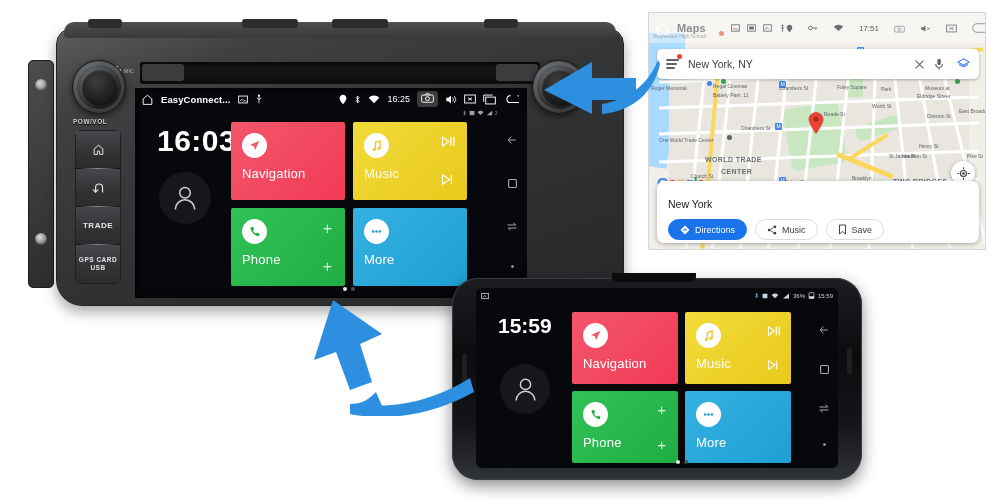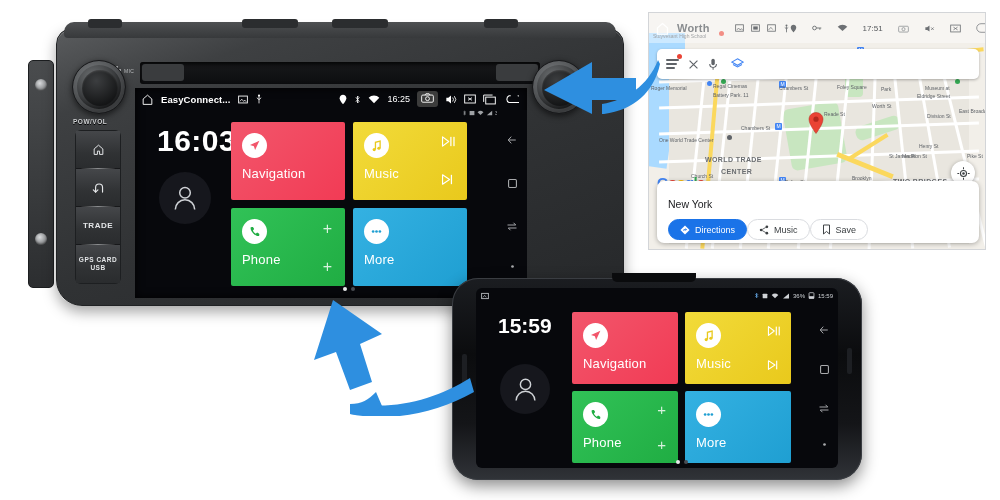--- a/index.html
+++ b/index.html
@@ -192,21 +192,21 @@
     position:absolute; right:10px; bottom:64px; width:24px;height:24px;border-radius:50%;
     background:#fff; box-shadow:0 1px 4px rgba(0,0,0,.35);
     display:flex; align-items:center; justify-content:center;
   }
   .place-card {
     position:absolute; left:8px; bottom:6px; width:322px; height:62px;
     background:#fff; border-radius:7px; box-shadow:0 1px 5px rgba(0,0,0,.3);
     padding:8px 11px;
   }
   .place-title { font-size:10.5px; color:#202124;margin-top:9px; }
-  .card-actions { display:flex; gap:0; margin-top:9px; }
+  .card-actions { display:flex; gap:8px; margin-top:9px; }
   .pill {
     display:flex; align-items:center; gap:5px; height:21px; padding:0 11px;
     border-radius:11px; border:1px solid #dadce0; font-size:9px; color:#3c4043; background:#fff;
   }
   .pill.primary { background:#1a73e8; color:#fff; border-color:#1a73e8; }
 
   
   #phone {
     position:absolute; left:452px; top:278px; width:410px; height:202px;
   }
@@ -575,21 +575,21 @@
           <path d="M9 0.5 V3 M9 15 V17.5 M0.5 9 H3 M15 9 H17.5" stroke="#3c4043" stroke-width="1.4"></path>
         </svg>
       </div>
     </div>
 
     <div class="maps-overlay-sb">
       <div class="mo-left">
         <svg width="15" height="15" viewBox="0 0 24 24">
           <path d="M4 11 L12 4 L20 11 V21 H4 Z" fill="none" stroke="#ffffff" stroke-width="2" stroke-linejoin="round"></path>
         </svg>
-        <span class="maps-word">Worth</span>
+        <span class="maps-word">Maps</span>
         <svg width="9" height="8" viewBox="0 0 14 12" style="margin-left:18px;">
           <rect x="1" y="1" width="12" height="10" fill="none" stroke="#6d7074" stroke-width="1.3"></rect>
           <path d="M3 9 L5.5 6 L8 9 L10 7 L12 9.5" fill="none" stroke="#6d7074" stroke-width="1.1"></path>
         </svg>
         <svg width="9" height="8" viewBox="0 0 14 12">
           <rect x="1" y="1" width="12" height="10" fill="none" stroke="#6d7074" stroke-width="1.3"></rect>
           <rect x="3.5" y="3.5" width="7" height="5" fill="#6d7074"></rect>
         </svg>
         <svg width="9" height="8" viewBox="0 0 14 12">
           <rect x="1" y="1" width="12" height="10" fill="none" stroke="#6d7074" stroke-width="1.3"></rect>
@@ -631,20 +631,21 @@
       </div>
     </div>
 
     <div class="search-bar">
       <span class="hamburger">
         <i></i>
           <i></i>
           <i></i>
         <span class="ham-badge"></span>
       </span>
+      <span class="search-text">New York, NY</span>
       <svg width="11" height="11" viewBox="0 0 14 14">
         <path d="M2 2 L12 12 M12 2 L2 12" stroke="#5f6368" stroke-width="1.5"></path>
       </svg>
       <svg width="10" height="13" viewBox="0 0 12 16">
         <rect x="4" y="1" width="4.2" height="8" rx="2.1" fill="#5f6368"></rect>
         <path d="M2 7.5 A4.1 4.1 0 0 0 10.2 7.5 M6.1 11.6 V14.5" fill="none" stroke="#5f6368" stroke-width="1.3"></path>
       </svg>
       <svg width="13" height="13" viewBox="0 0 16 16" style="margin-left:4px;">
         <path d="M8 1 L15 5 L8 9 L1 5 Z" fill="none" stroke="#4285f4" stroke-width="1.3"></path>
         <path d="M2.5 8 L8 11 L13.5 8" fill="none" stroke="#4285f4" stroke-width="1.3"></path>

